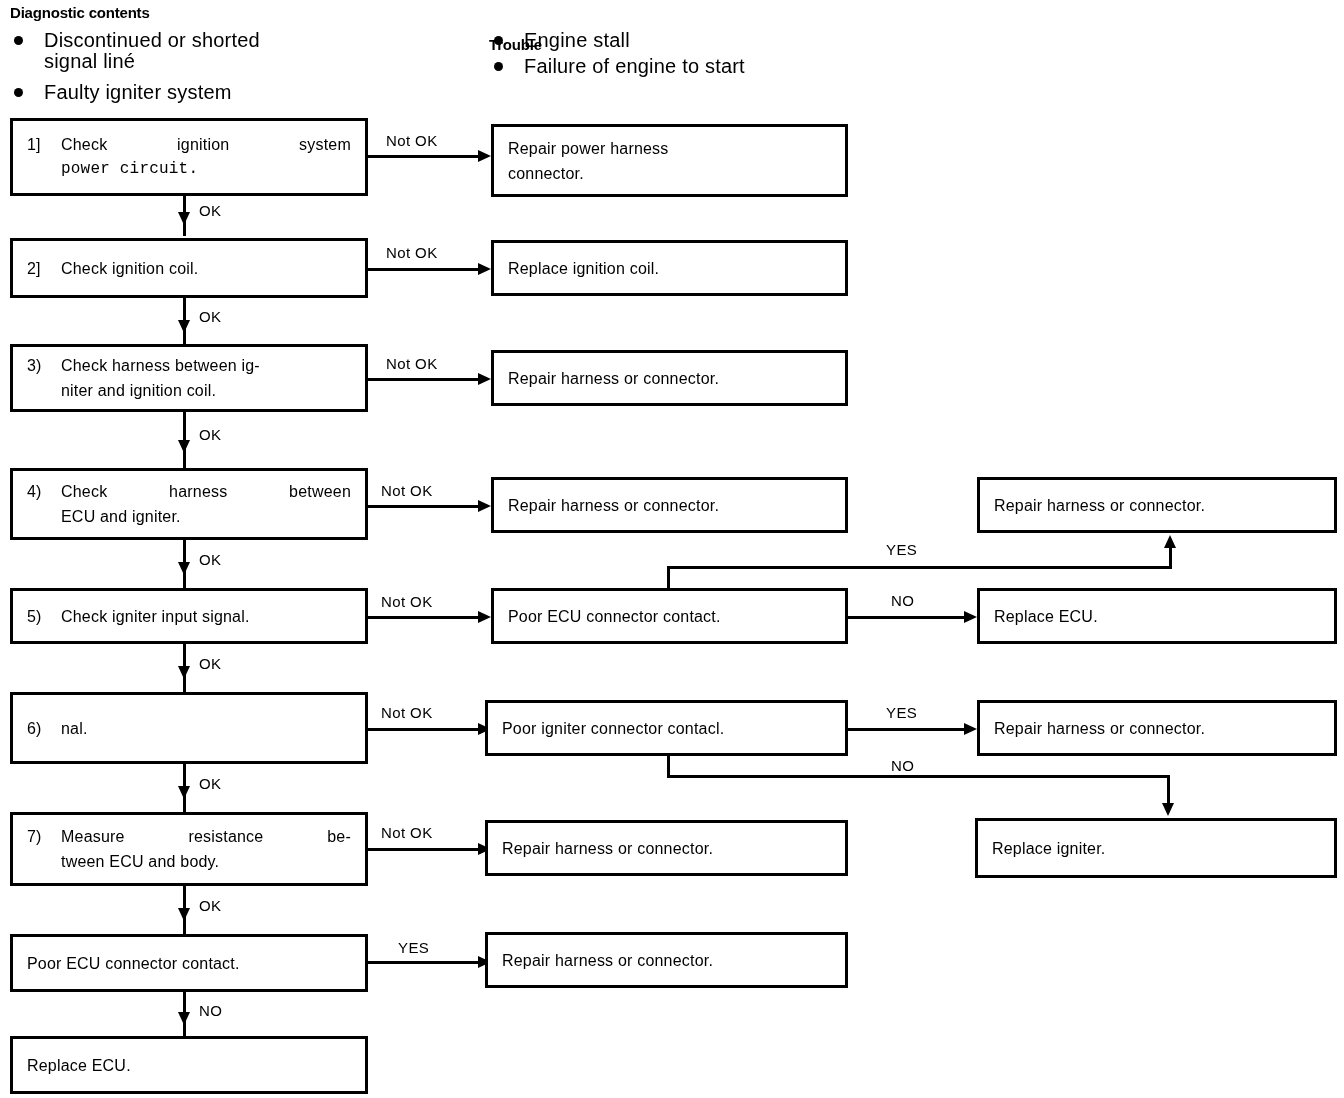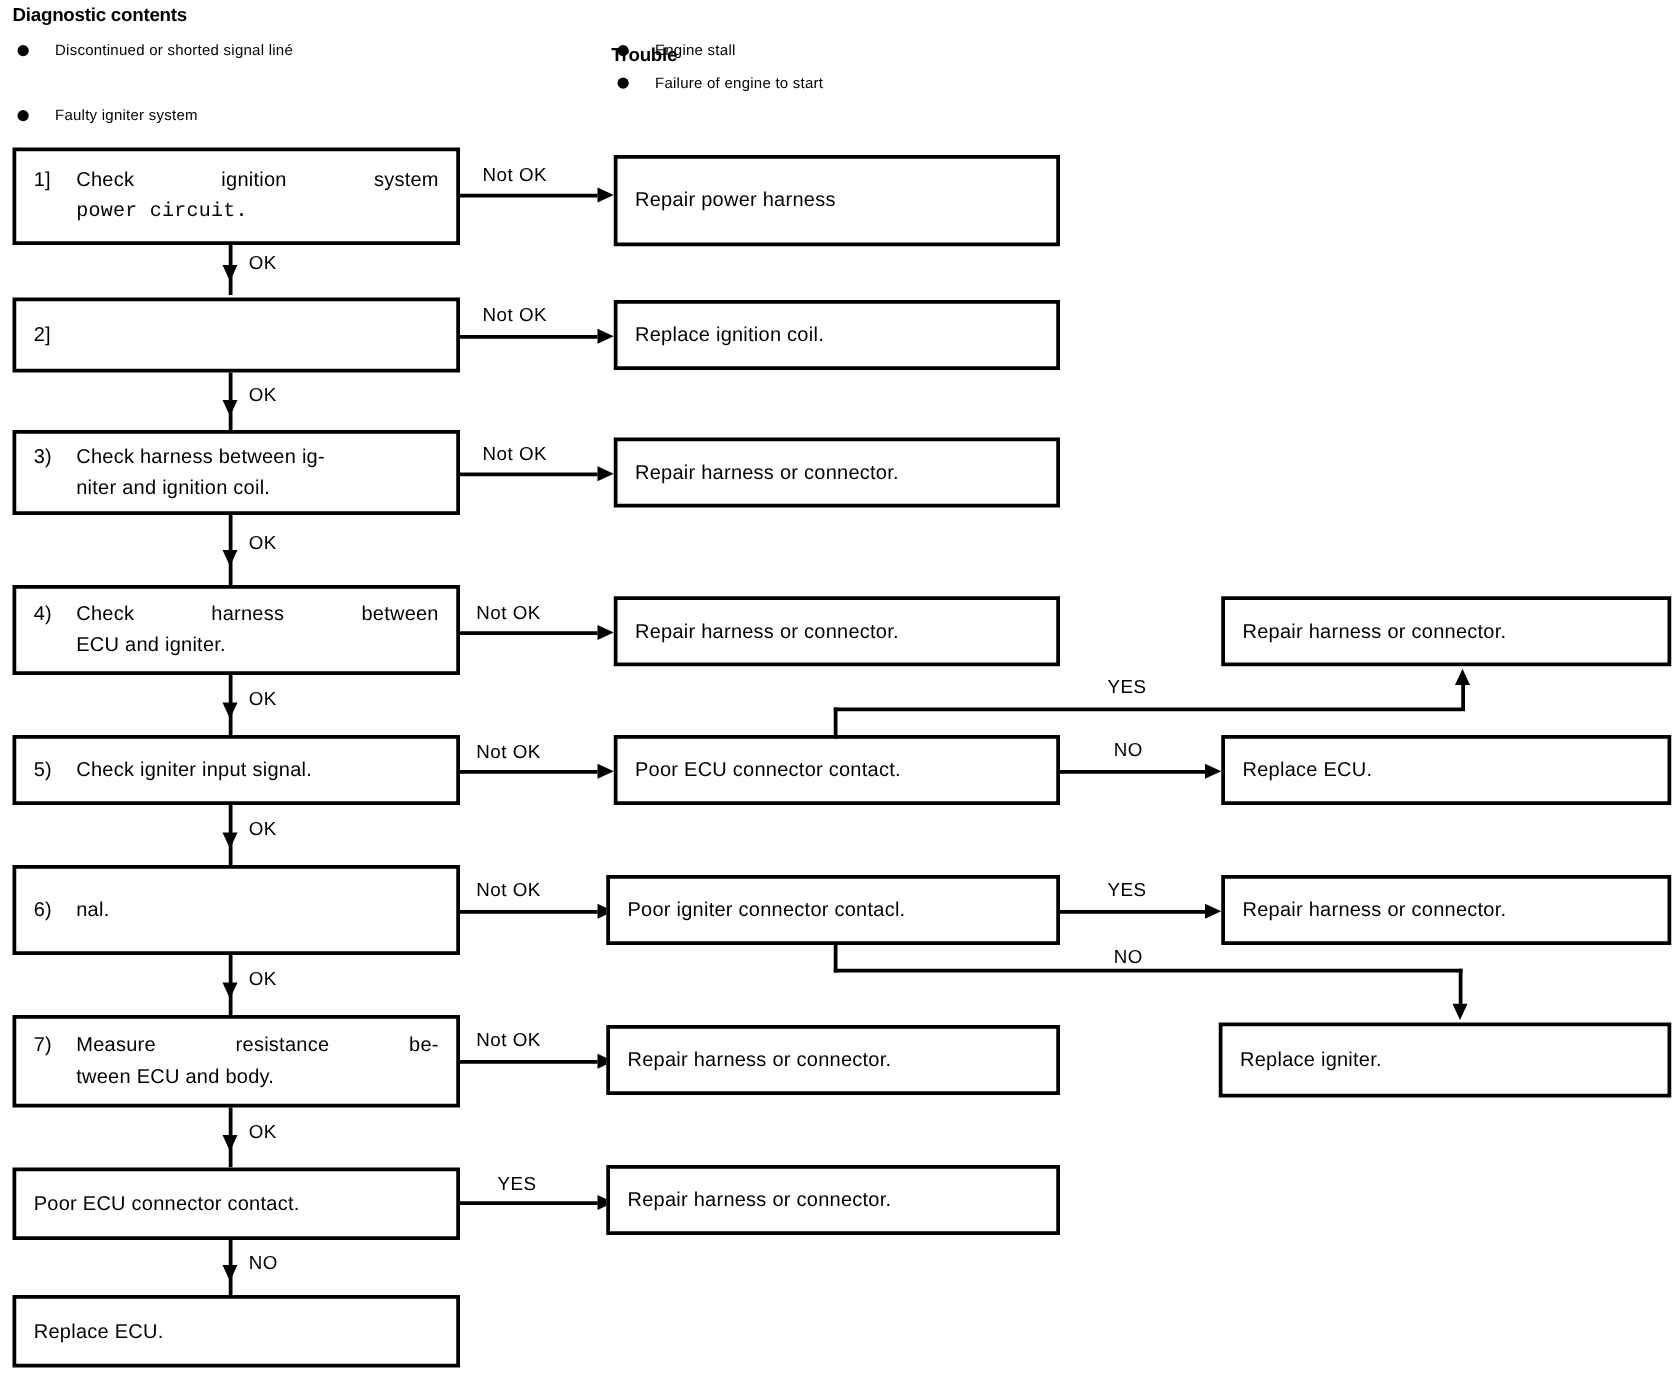--- a/index.html
+++ b/index.html
@@ -35,21 +35,21 @@
   }
   .bullet-dot {
     width: 9px;
     height: 9px;
     border-radius: 50%;
     background: #000;
     margin-top: 6px;
     flex: 0 0 auto;
   }
   .bullet-text {
-    font-size: 12px;
+    font-size: 20px;
     line-height: 21px;
     margin-left: 21px;
     letter-spacing: 0.2px;
   }
 
   
   .box {
     position: absolute;
     box-sizing: border-box;
     border: 3px solid #000;
@@ -162,29 +162,31 @@
         <span style="display:block;font-family:Liberation Mono, monospace;">power circuit.</span>
       </span>
     </div>
   </div>
   <div class="hline" style="left:368px; top:155px; width:110px;"></div>
   <div class="arrow-r" style="left:478px; top:150px;"></div>
   <div class="edge-label" style="left:386px; top:132px;">Not OK</div>
   <div class="box" style="left:491px; top:124px; width:357px; height:73px;">
     <div class="box-inner">
       <span style="display:block;">Repair power harness</span>
+      <span style="display:block;">connector.</span>
     </div>
   </div>
   <div class="vline" style="left:183px; top:196px; height:40px;"></div>
   <div class="arrow-d" style="left:178px; top:212px;"></div>
   <div class="edge-label" style="left:199px; top:202px;">OK</div>
 
   <div class="box" style="left:10px; top:238px; width:358px; height:60px;">
     <div class="box-inner justified">
       <span class="num">2]</span>
+      <span class="jtext">Check ignition coil.</span>
     </div>
   </div>
   <div class="hline" style="left:368px; top:268px; width:110px;"></div>
   <div class="arrow-r" style="left:478px; top:263px;"></div>
   <div class="edge-label" style="left:386px; top:244px;">Not OK</div>
   <div class="box" style="left:491px; top:240px; width:357px; height:56px;">
     <div class="box-inner">Replace ignition coil.</div>
   </div>
   <div class="vline" style="left:183px; top:298px; height:48px;"></div>
   <div class="arrow-d" style="left:178px; top:320px;"></div>

